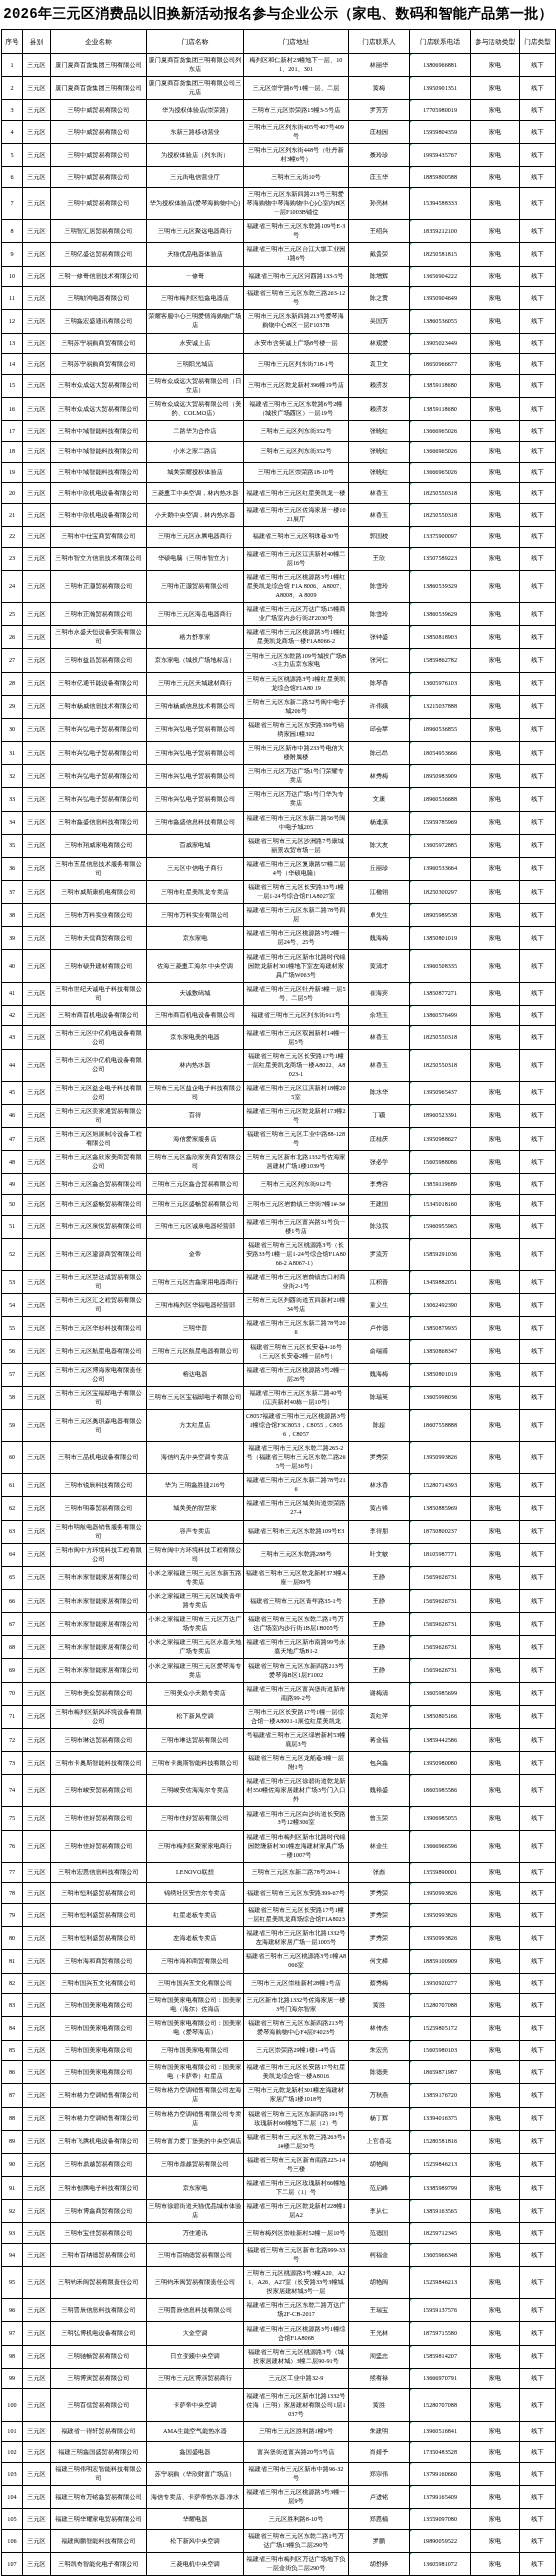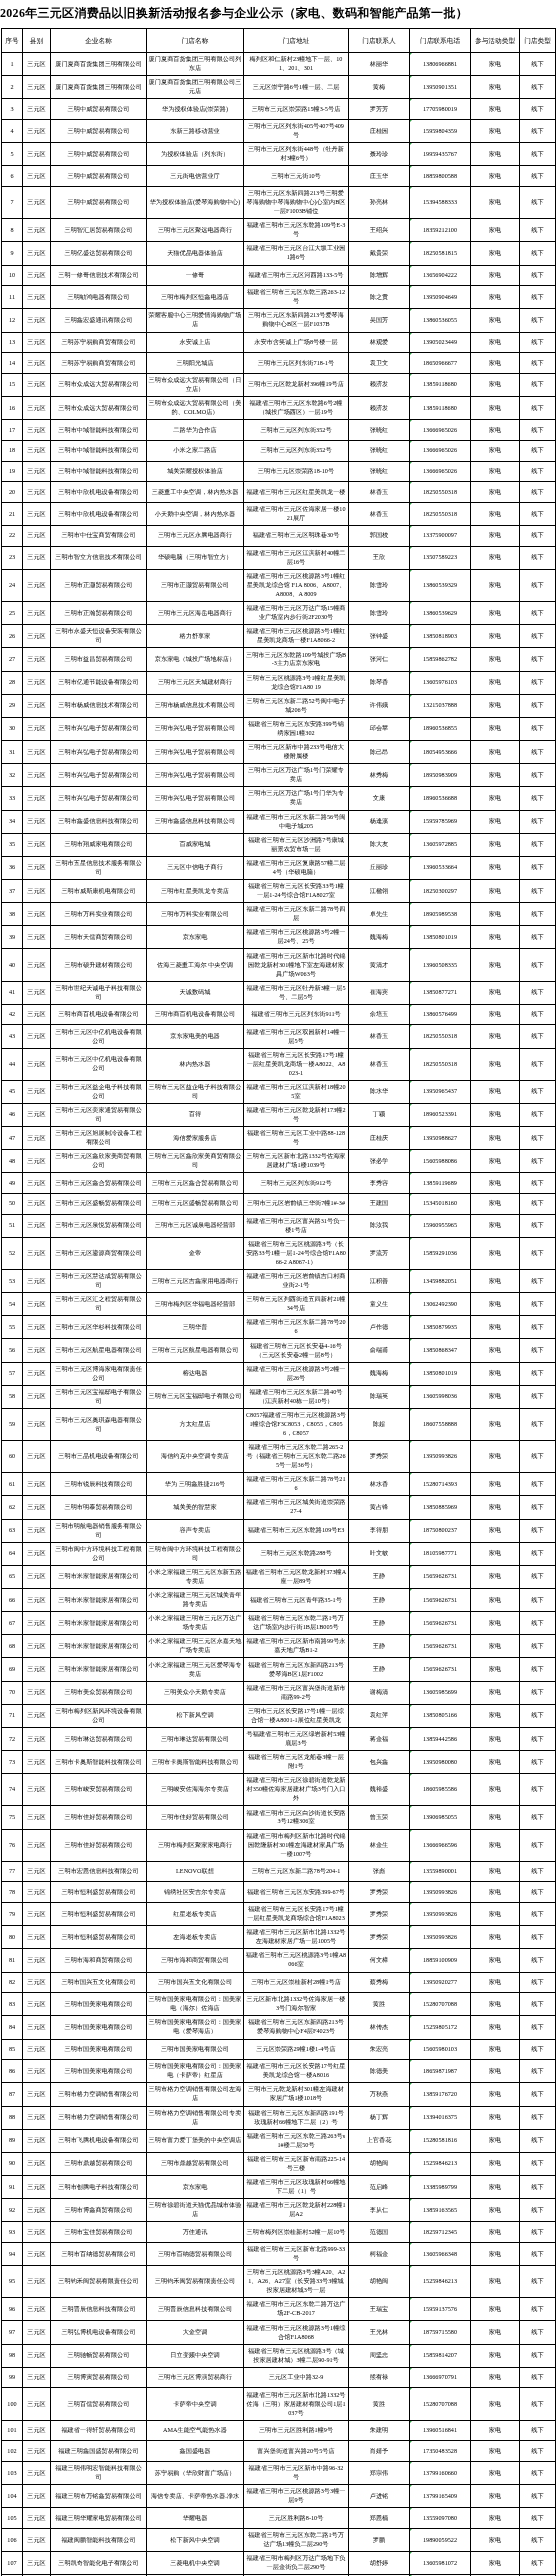--- a/index.html
+++ b/index.html
@@ -1,20 +1,20 @@
 <!DOCTYPE html>
 <html style="font-size:8.2px"><head>
 <meta charset="utf-8">
 <style>
   html,body{margin:0;padding:0;background:#ffffff;}
   body{width:556px;font-family:"Liberation Serif","DejaVu Serif",serif;color:#000;}
   .page{width:556px;}
   .title{
-    text-align:left;font-size:12px;font-weight:bold;
-    padding:5.2px 0 6.2px 0;letter-spacing:0.3px;
+    text-align:center;font-size:14px;font-weight:bold;
+    padding:5.2px 0 6.2px 0;letter-spacing:0.3px;font-family:Liberation Mono, monospace;
   }
   table.notice{
     border-collapse:collapse;table-layout:fixed;
     width:554px;margin:0 1px;border:1px solid #000;
   }
   table.notice th, table.notice td{
     border:0.5px solid #000;text-align:center;vertical-align:middle;
     font-size:6.2px;line-height:1.45;padding:2.1px 1.5px;
     word-break:break-all;overflow-wrap:break-word;
   }

